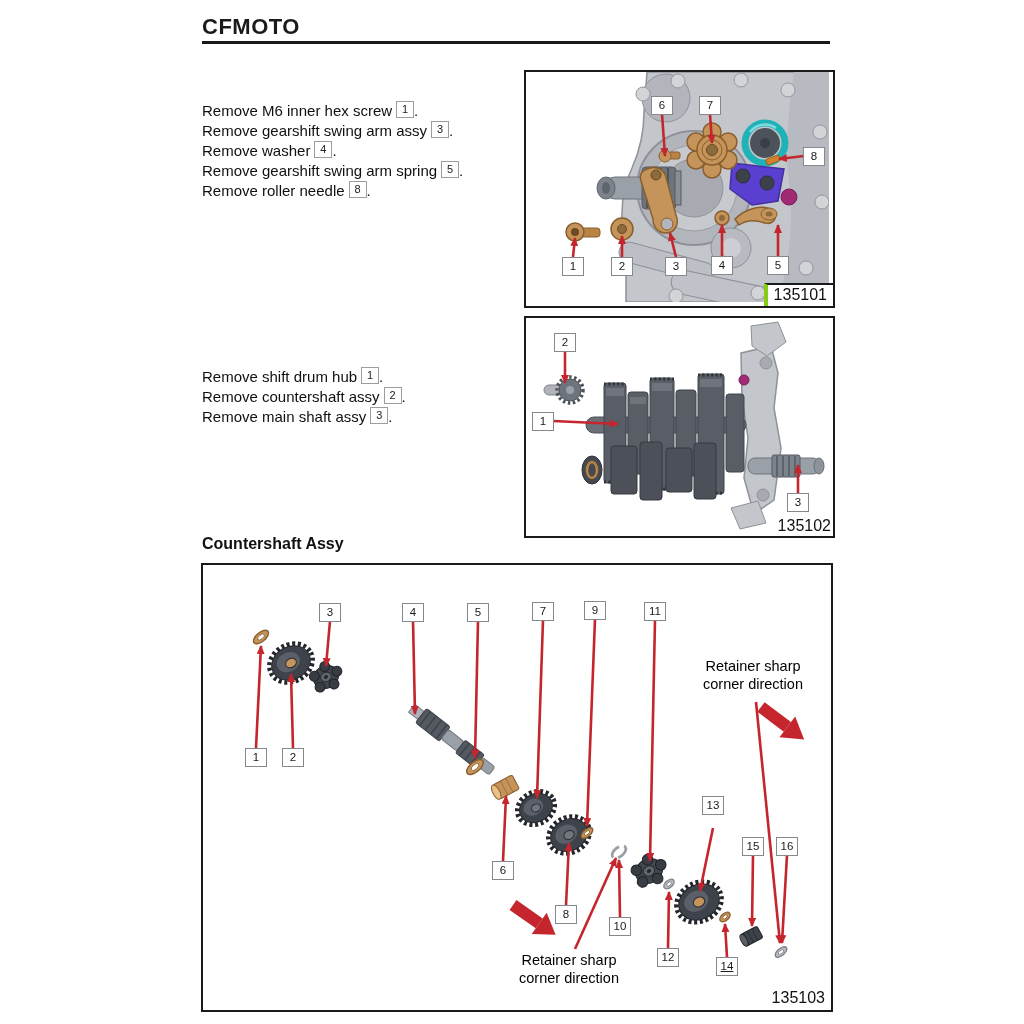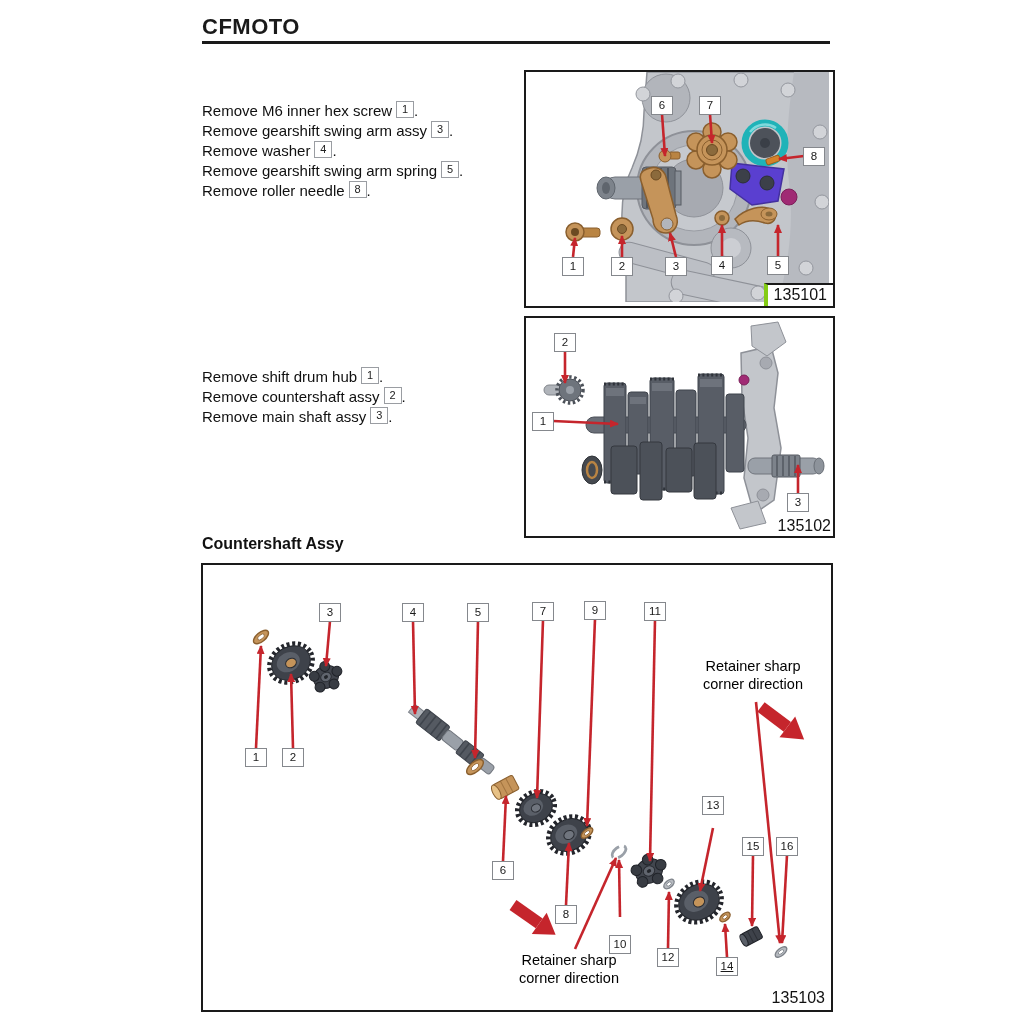--- a/index.html
+++ b/index.html
@@ -394,21 +394,21 @@
     <div class="fig-code" style="right:6px;bottom:3px;">135103</div>
   <div class="callout" style="left: 42px; top: 182.5px;">1</div>
       <div class="callout" style="left: 79px; top: 182.5px;">2</div>
       <div class="callout" style="left: 116px; top: 37.5px;">3</div>
       <div class="callout" style="left: 199px; top: 37.5px;">4</div>
       <div class="callout" style="left: 264px; top: 37.5px;">5</div>
       <div class="callout" style="left: 289px; top: 295.5px;">6</div>
       <div class="callout" style="left: 329px; top: 36.5px;">7</div>
       <div class="callout" style="left: 352px; top: 339.5px;">8</div>
       <div class="callout" style="left: 381px; top: 35.5px;">9</div>
-      <div class="callout" style="left: 406px; top: 351.5px; margin-top: 18px;">10</div>
+      <div class="callout" style="left: 406px; top: 351.5px;">10</div>
       <div class="callout" style="left: 441px; top: 36.5px;">11</div>
       <div class="callout" style="left: 454px; top: 382.5px;">12</div>
       <div class="callout" style="left: 499px; top: 231px;">13</div>
       <div class="callout" style="left: 513px; top: 391.5px; text-decoration: underline;">14</div>
       <div class="callout" style="left: 539px; top: 271.5px;">15</div>
       <div class="callout" style="left: 573px; top: 271.5px;">16</div>
     </div>
 
 </div>
 

